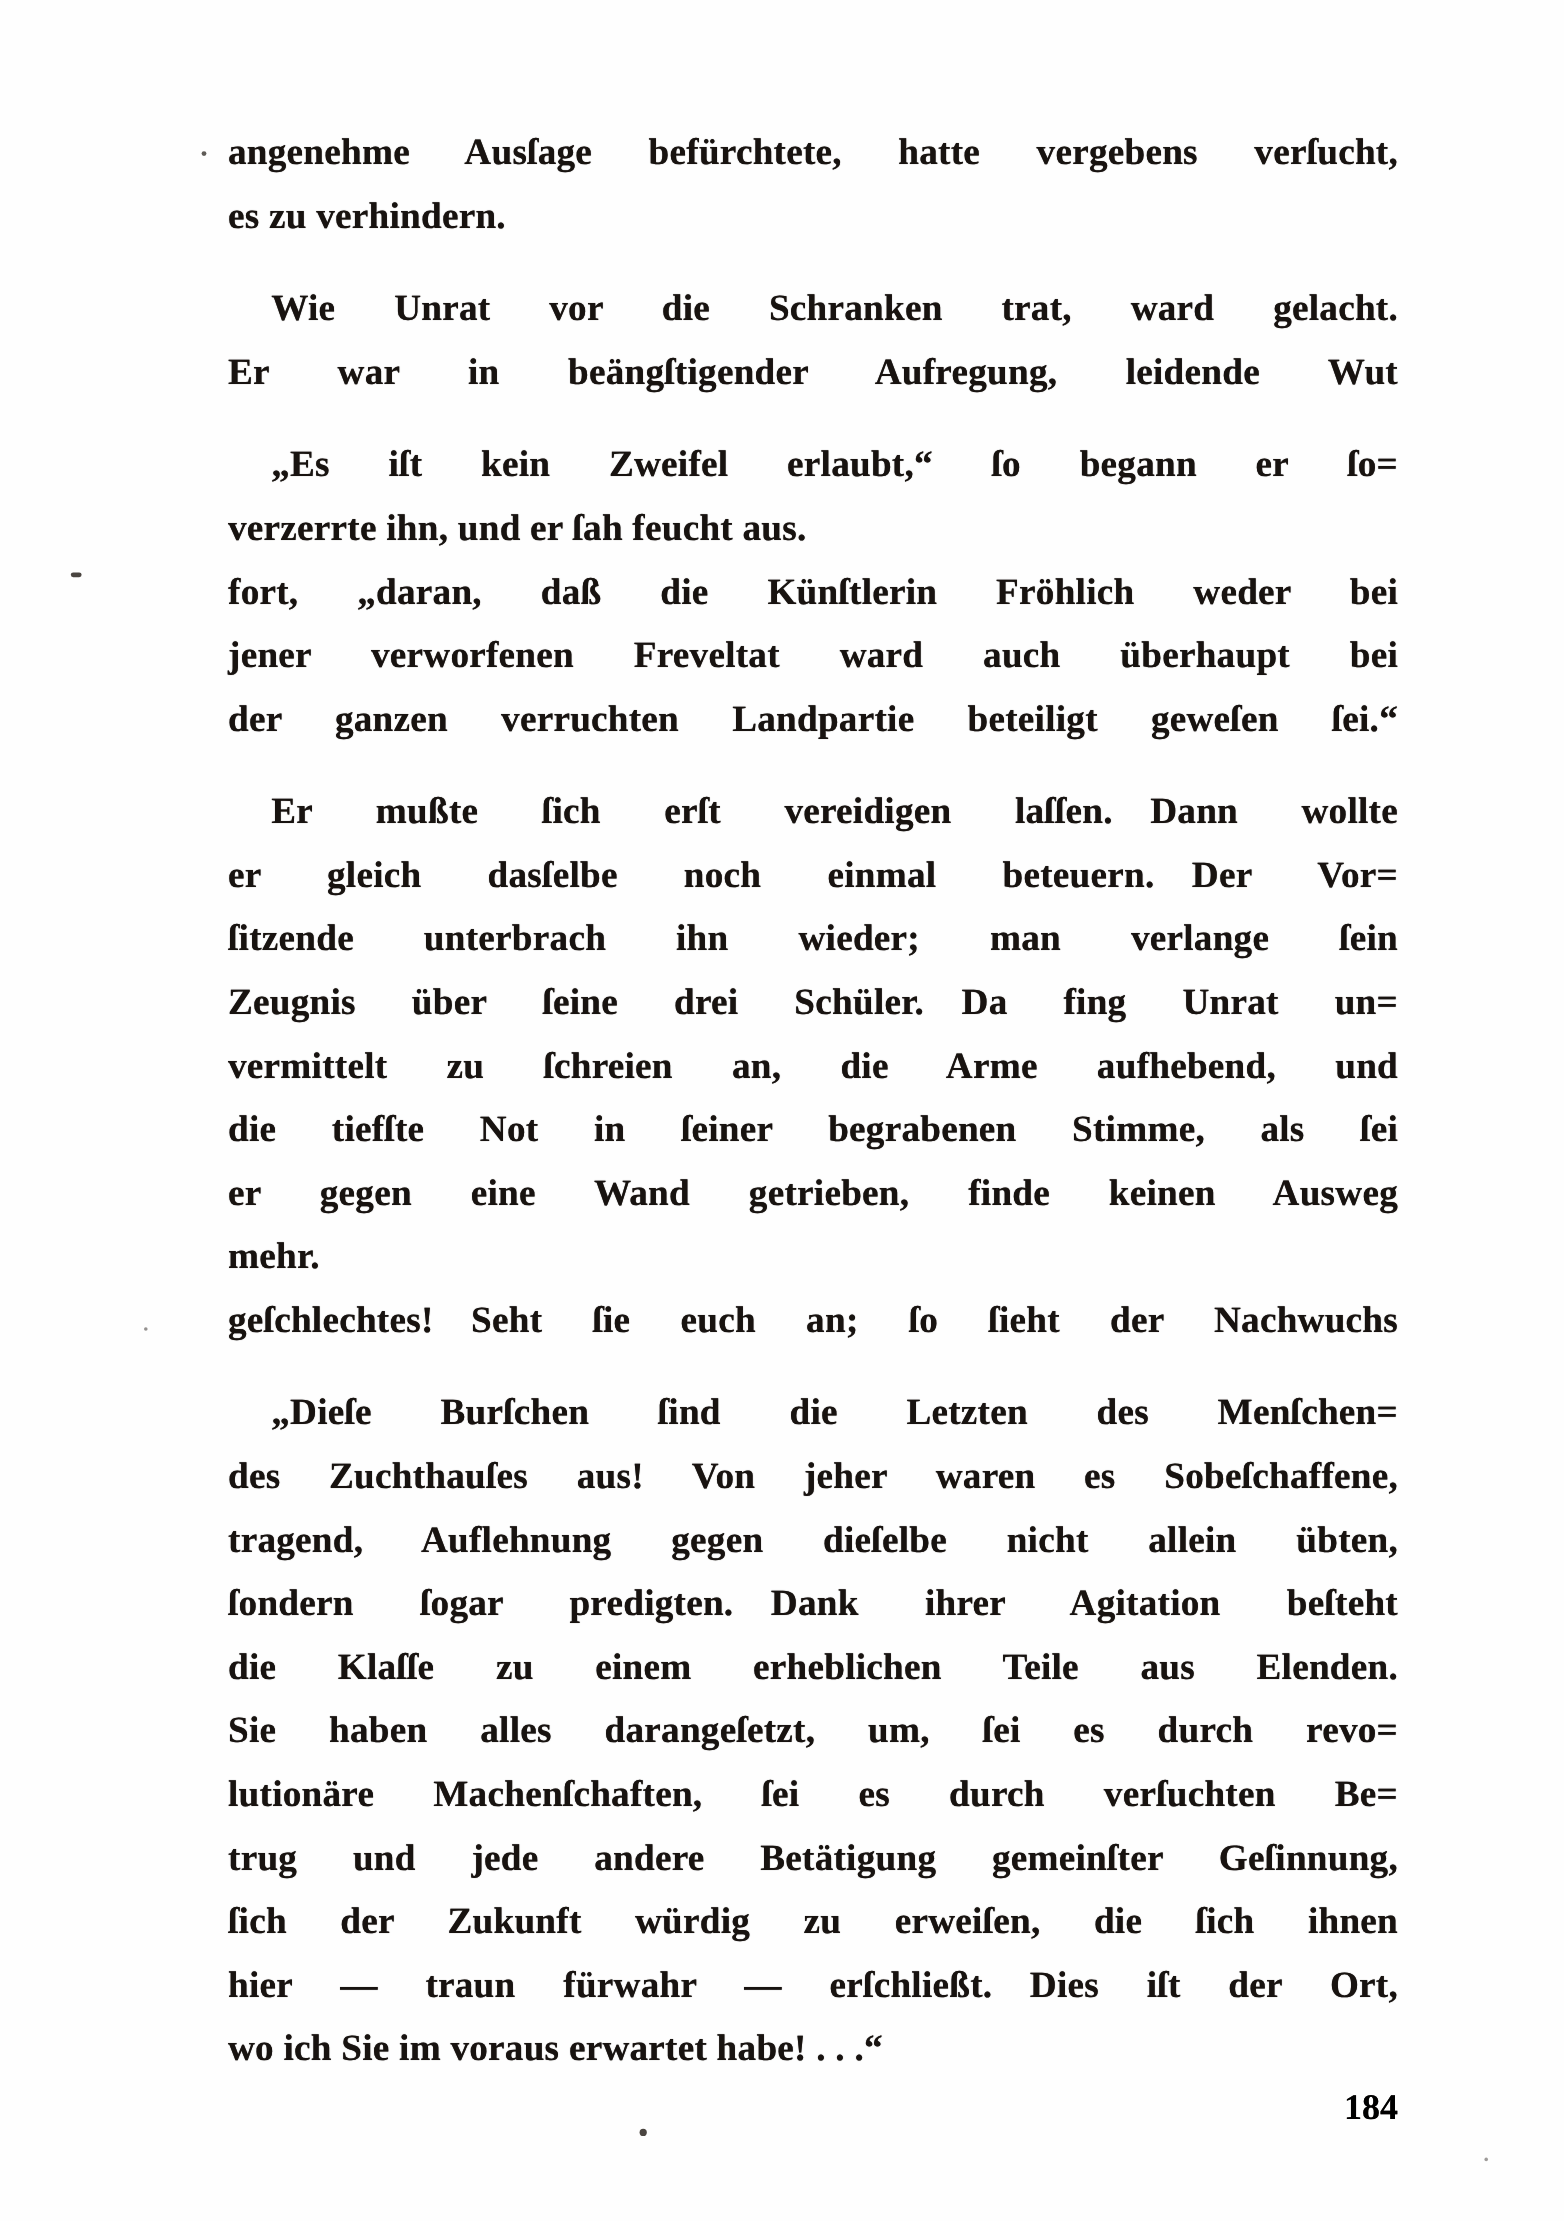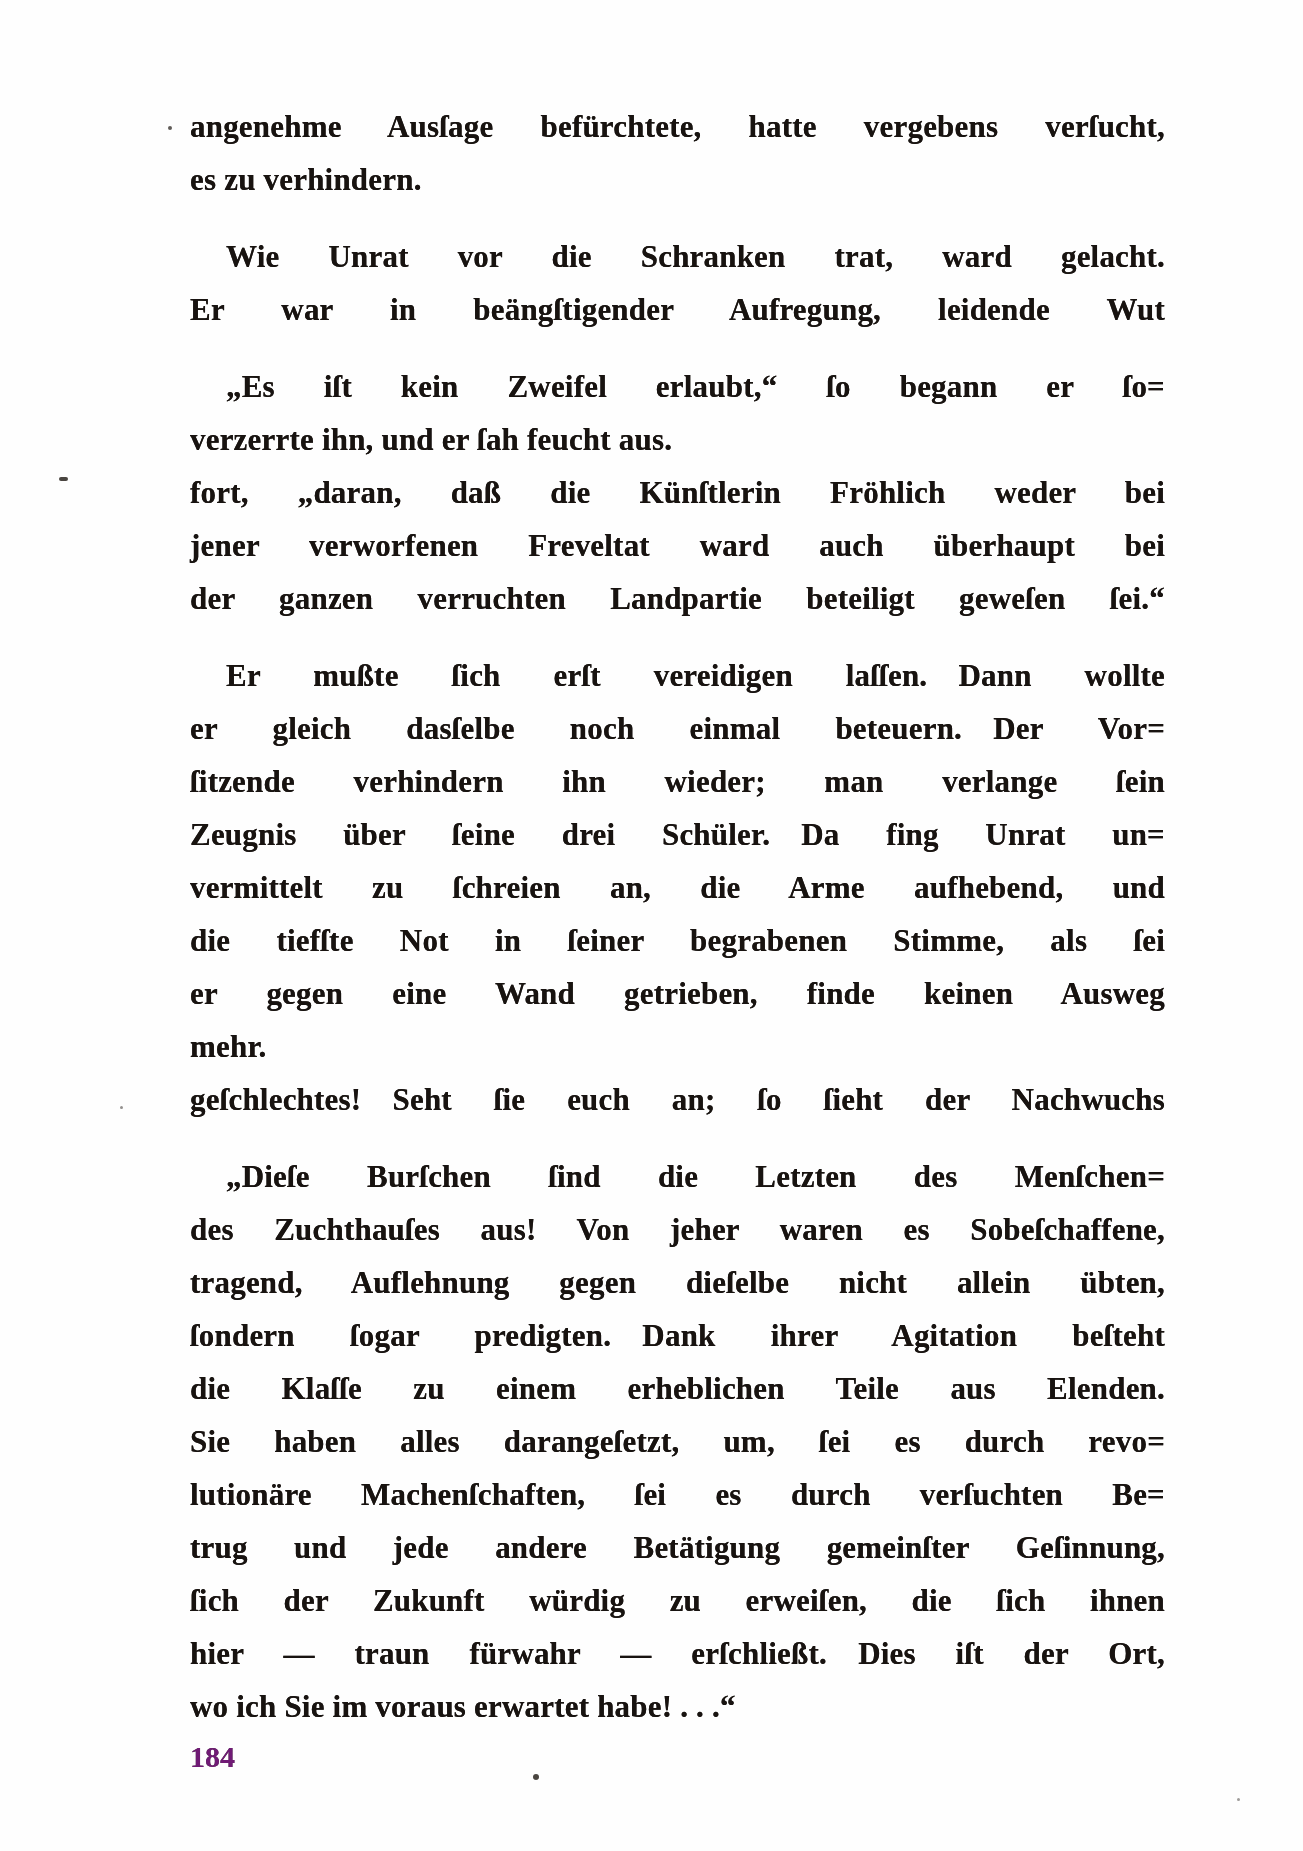--- a/index.html
+++ b/index.html
@@ -33,26 +33,26 @@
     text-align:center;
     text-align-last:left;
   }
   .line.indent{
     text-indent:36px;
     margin-top:24px;
   }
   .page-number{
     position:absolute;
     left:190px;width:975px;top:1739px;
-    text-align:left;
+    text-align:right;
     font-family:"Liberation Serif","DejaVu Serif",serif;
     font-weight:700;
     font-size:30px;
     line-height:36px;
-    color:#701a75;
+    color:#000000;
     text-shadow:0 0 .5px rgba(24,19,16,.8);
   }
   .speck{
     position:absolute;
     background:#2a241f;
     border-radius:50%;
   }
   .speck.s1{left:168px;top:126px;width:4px;height:4px;opacity:.75;}
   .speck.s2{left:59px;top:477px;width:9px;height:4px;border-radius:2px;opacity:.85;}
   .speck.s3{left:533px;top:1774px;width:6px;height:6px;opacity:.85;}
@@ -69,21 +69,21 @@
     <div class="line nojust">es zu verhindern.</div>
     <div class="line indent">Wie Unrat vor die Schranken trat, ward gelacht.</div>
     <div class="line">Er war in beängſtigender Aufregung, leidende Wut</div>
     <div class="line indent">„Es iſt kein Zweifel erlaubt,“ ſo begann er ſo=</div>
     <div class="line nojust">verzerrte ihn, und er ſah feucht aus.</div>
     <div class="line">fort, „daran, daß die Künſtlerin Fröhlich weder bei</div>
     <div class="line">jener verworfenen Freveltat ward auch überhaupt bei</div>
     <div class="line">der ganzen verruchten Landpartie beteiligt geweſen ſei.“</div>
     <div class="line indent">Er mußte ſich erſt vereidigen laſſen. Dann wollte</div>
     <div class="line">er gleich dasſelbe noch einmal beteuern. Der Vor=</div>
-    <div class="line">ſitzende verhindern ihn wieder; man verlange ſein</div>
+    <div class="line">ſitzende unterbrach ihn wieder; man verlange ſein</div>
     <div class="line">Zeugnis über ſeine drei Schüler. Da fing Unrat un=</div>
     <div class="line">vermittelt zu ſchreien an, die Arme aufhebend, und</div>
     <div class="line">die tiefſte Not in ſeiner begrabenen Stimme, als ſei</div>
     <div class="line">er gegen eine Wand getrieben, finde keinen Ausweg</div>
     <div class="line nojust">mehr.</div>
     <div class="line">geſchlechtes! Seht ſie euch an; ſo ſieht der Nachwuchs</div>
     <div class="line indent">„Dieſe Burſchen ſind die Letzten des Menſchen=</div>
     <div class="line">des Zuchthauſes aus! Von jeher waren es Sobeſchaffene,</div>
     <div class="line">tragend, Auflehnung gegen dieſelbe nicht allein übten,</div>
     <div class="line">ſondern ſogar predigten. Dank ihrer Agitation beſteht</div>

